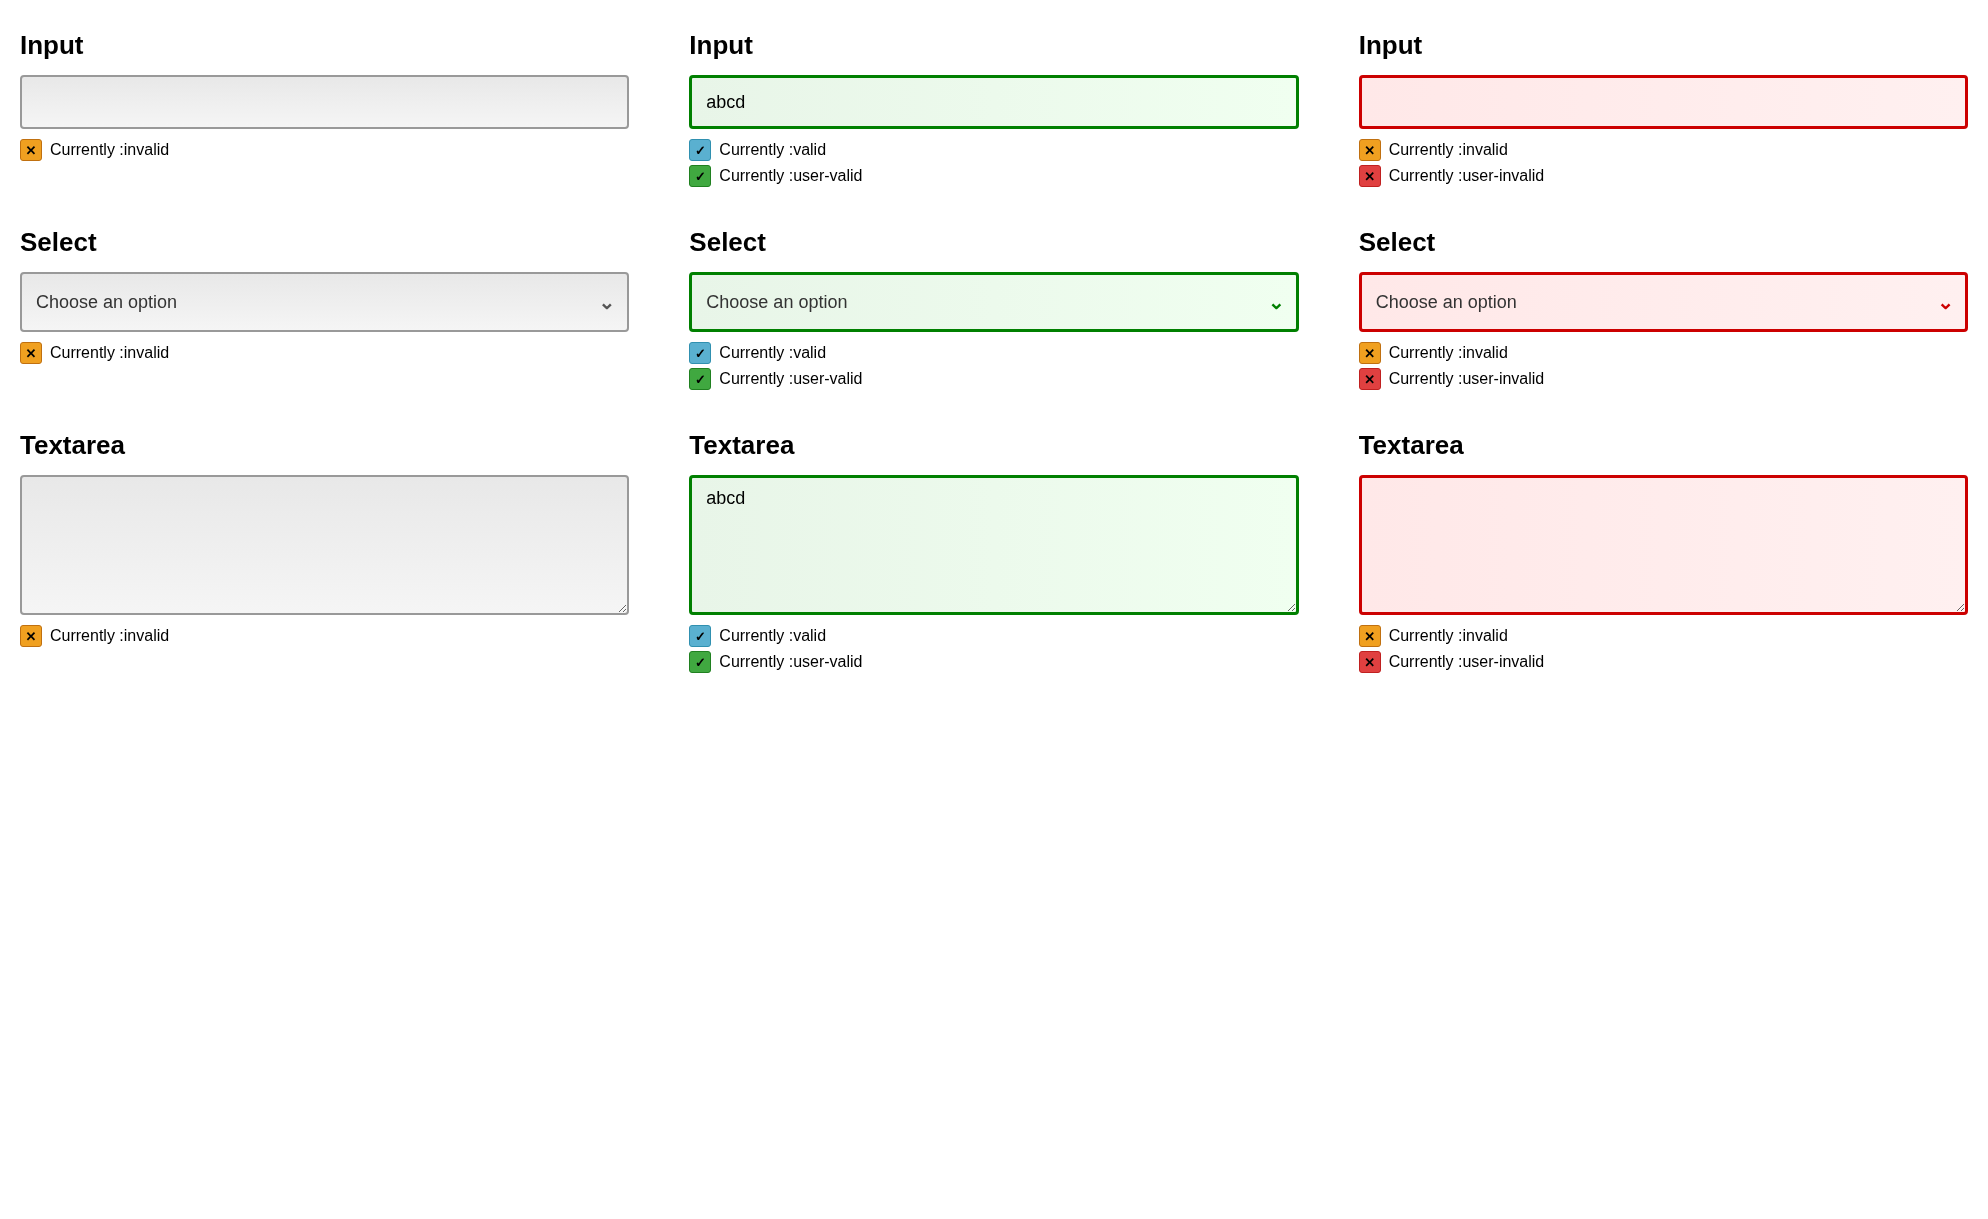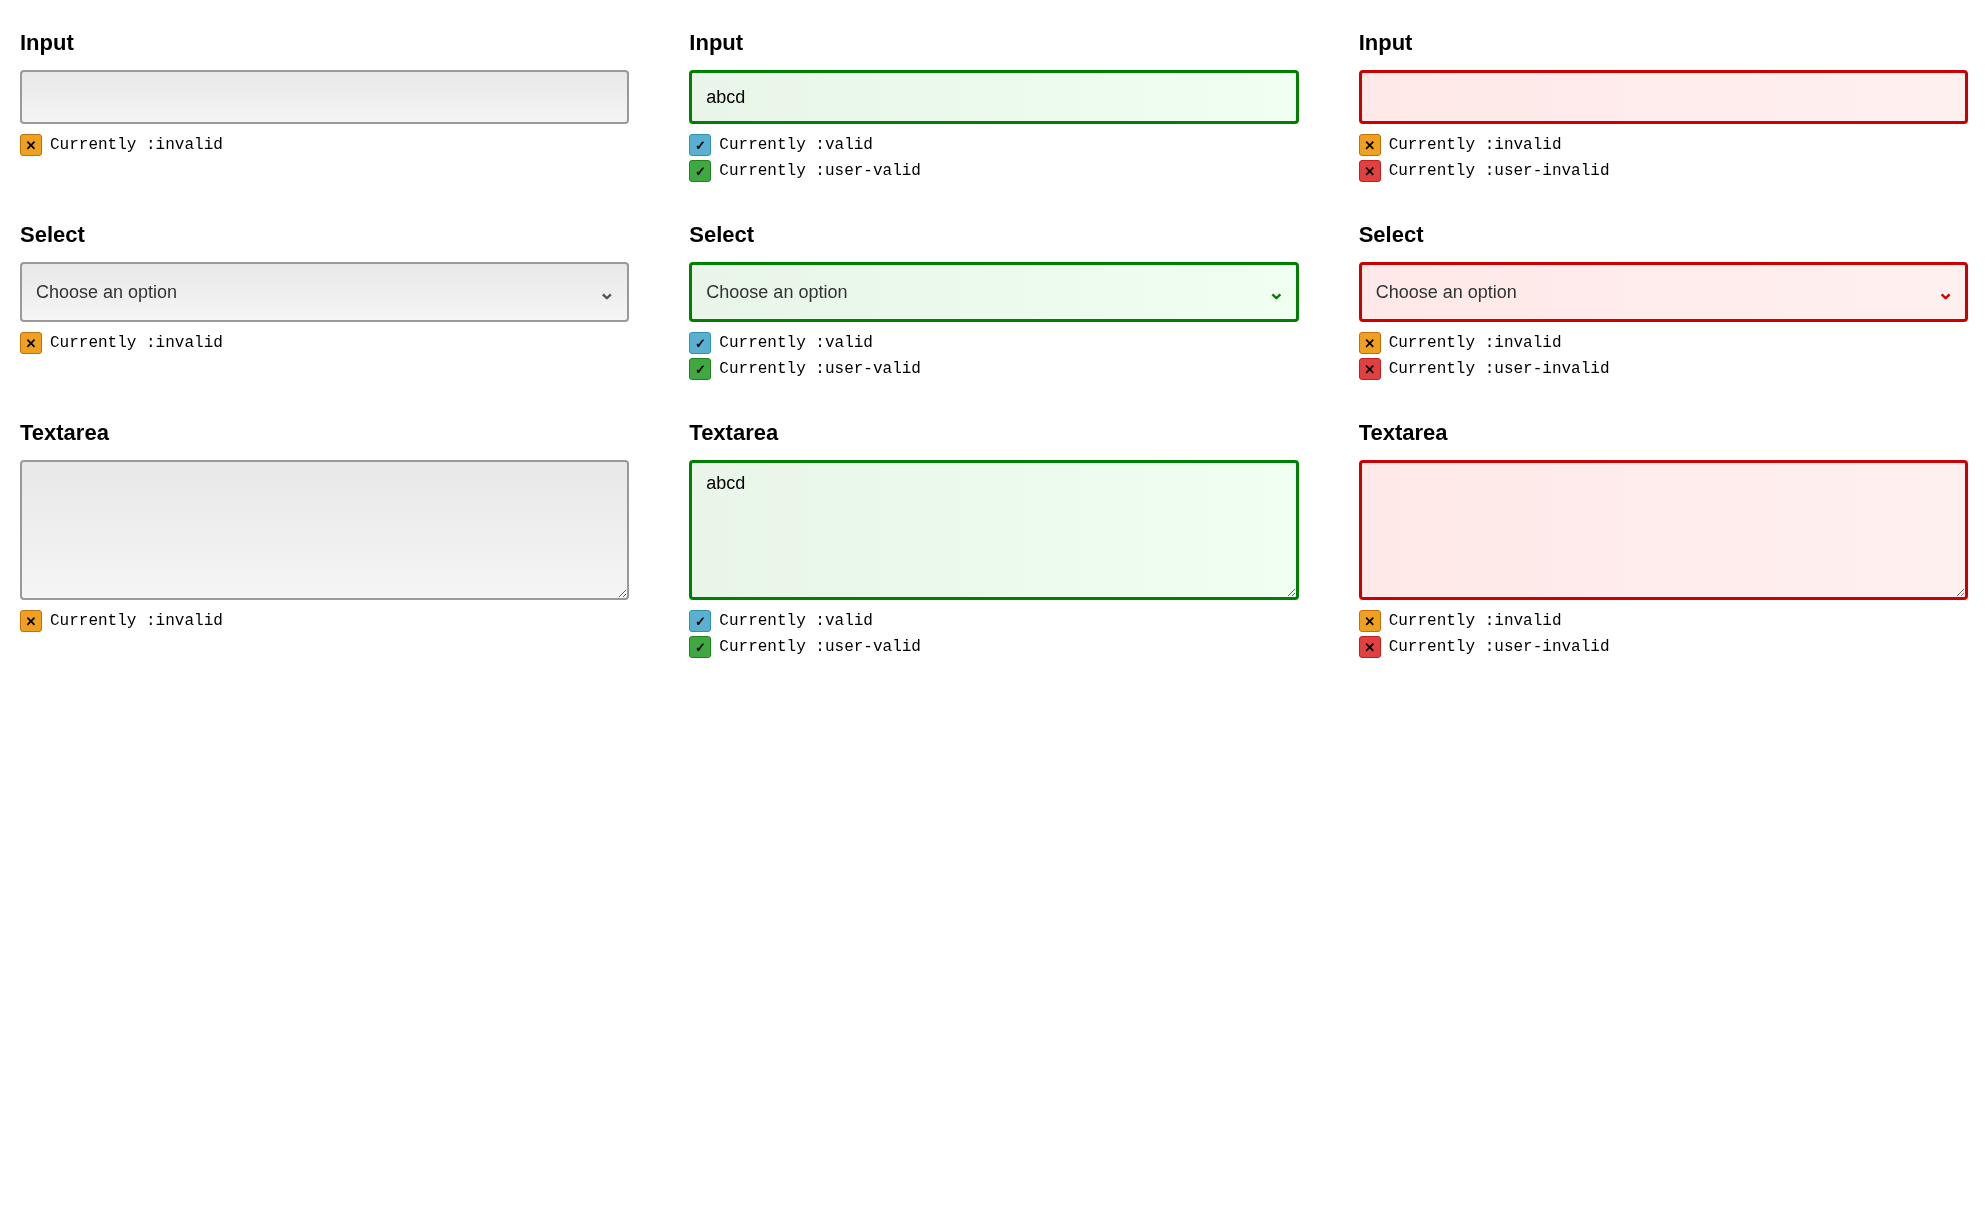--- a/index.html
+++ b/index.html
@@ -15,21 +15,21 @@
       gap: 40px 60px;
     }
 
     .cell {
       display: flex;
       flex-direction: column;
       gap: 10px;
     }
 
     .section-label {
-      font-size: 22px;
+      font-size: 26px;
       font-weight: bold;
       color: #000;
       margin-bottom: 4px;
     }
 
     
     .input-default {
       width: 100%;
       padding: 10px 14px;
       font-size: 18px;
@@ -176,21 +176,21 @@
     }
 
     .status-item {
       display: flex;
       align-items: center;
       gap: 8px;
       font-size: 16px;
     }
 
     .status-text {
-      font-family: Liberation Mono, monospace;
+      font-family: Liberation Sans, sans-serif;
       font-size: 16px;
       text-align: center;
     }
 
     .badge {
       display: inline-flex;
       align-items: center;
       justify-content: center;
       width: 22px;
       height: 22px;

